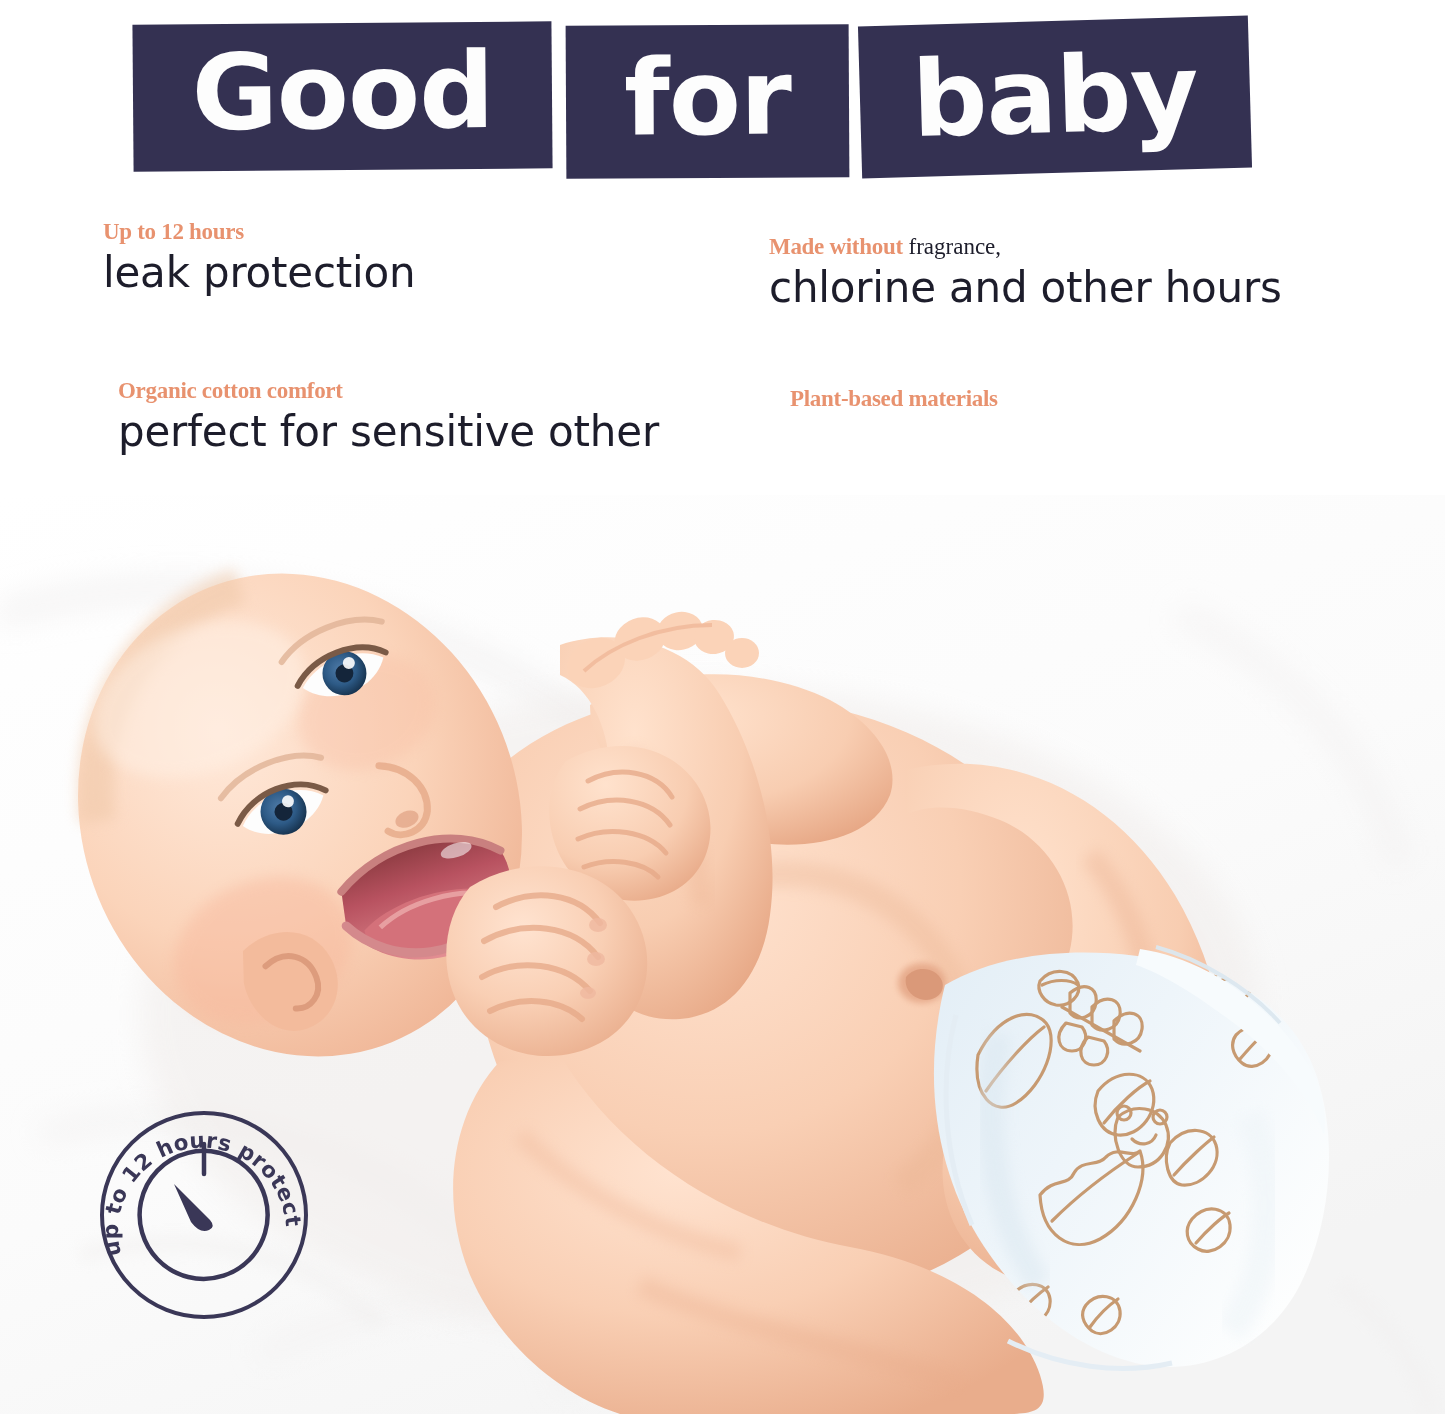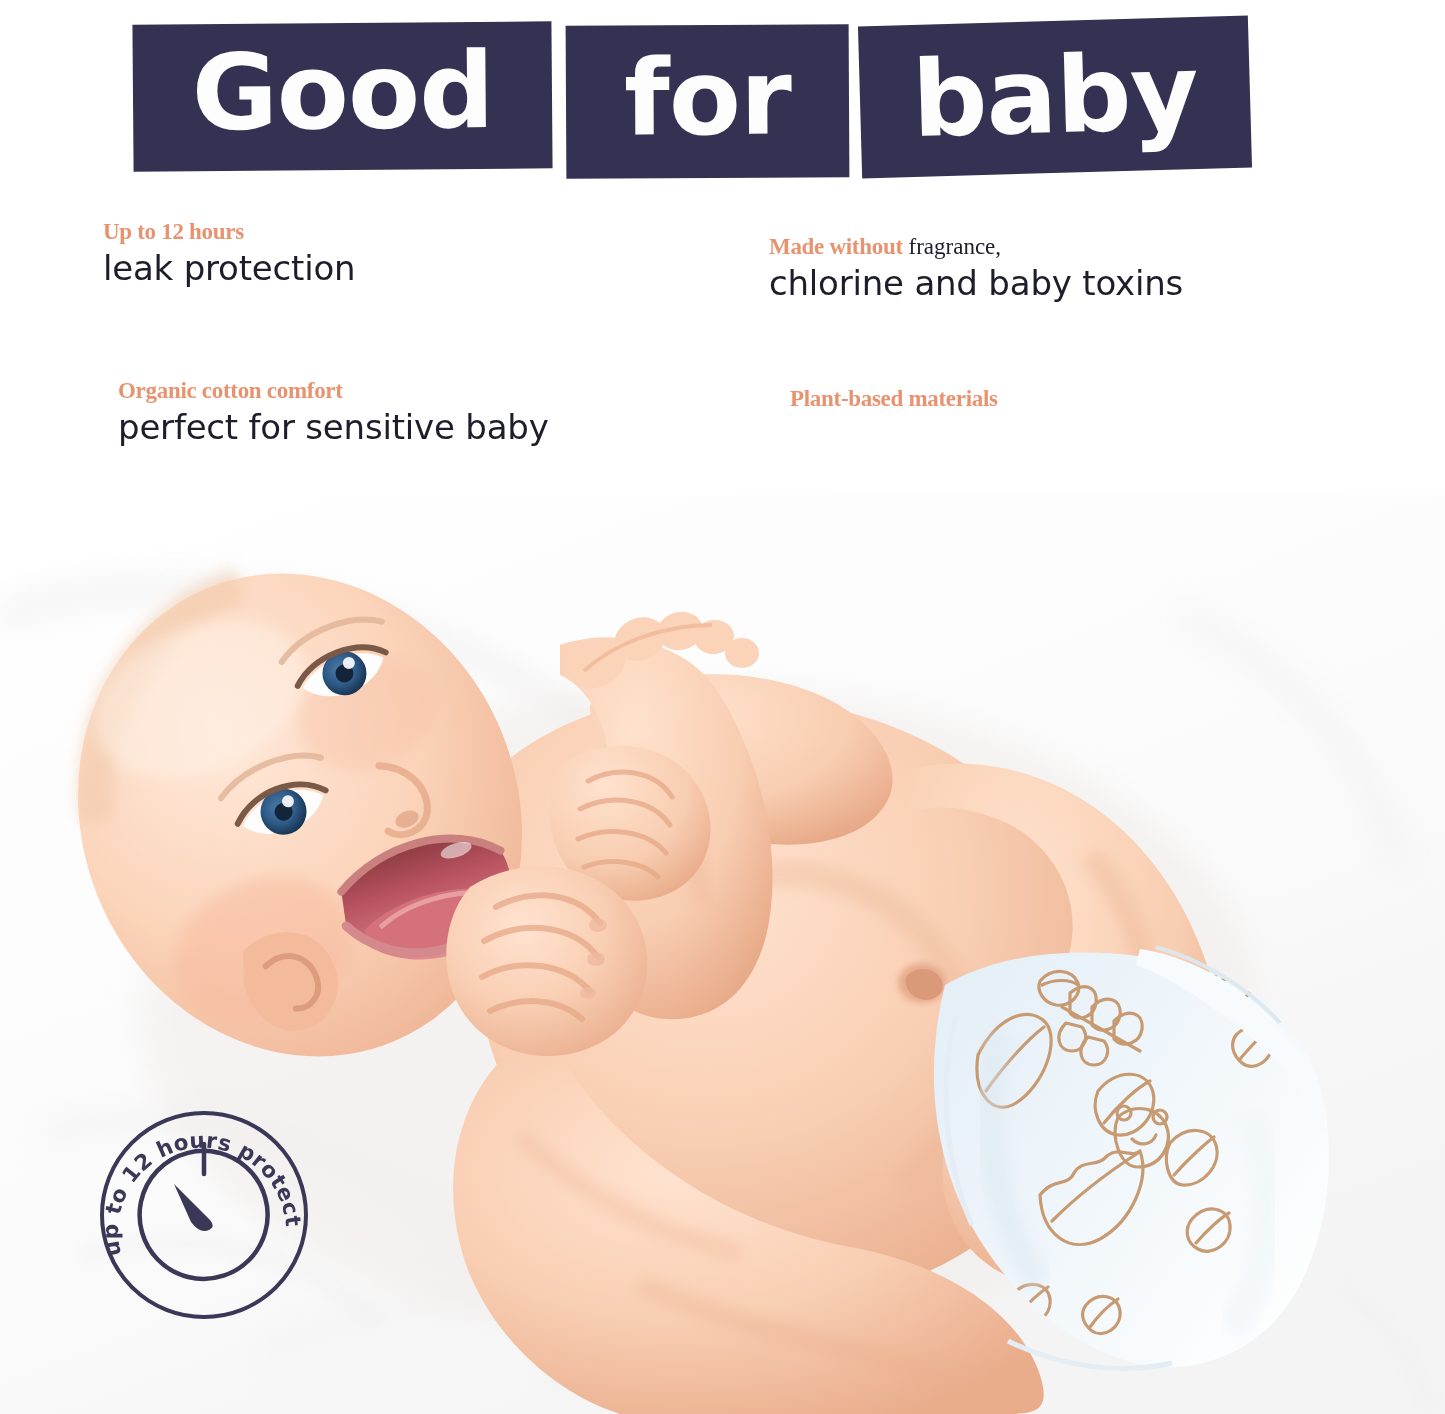--- a/index.html
+++ b/index.html
@@ -80,21 +80,21 @@
     line-height: 1.18;
     letter-spacing: -0.3px;
   }
   .feature-headline .rest {
     font-weight: normal;
     color: #1d1d2b;
     letter-spacing: 0;
   }
   .feature-sub {
     font-family: "DejaVu Sans", sans-serif;
-    font-size: 34px;
+    font-size: 42px;
     font-weight: normal;
     color: #1d1d2b;
     line-height: 1.18;
     letter-spacing: -0.2px;
     margin-top: 3px;
   }
   #feature-0 { left: 103px; top: 13px; }
   #feature-1 { left: 769px; top: 13px; width: 620px; margin-top: 15px; }
   #feature-2 { left: 118px; top: 172px; }
   #feature-3 { left: 769px; top: 180px; width: 620px; margin-left: 21px; }
@@ -135,26 +135,26 @@
 
 <div id="features-grid">
 
   <div class="feature-item" id="feature-0">
     <div class="feature-headline"><span>Up to 12 hours</span><span class="rest"></span></div>
     <div class="feature-sub">leak protection</div>
   </div>
 
   <div class="feature-item" id="feature-1">
     <div class="feature-headline"><span>Made without</span><span class="rest"> fragrance,</span></div>
-    <div class="feature-sub">chlorine and baby toxins</div>
+    <div class="feature-sub">chlorine and other hours</div>
   </div>
 
   <div class="feature-item" id="feature-2">
     <div class="feature-headline"><span>Organic cotton comfort</span><span class="rest"></span></div>
-    <div class="feature-sub">perfect for sensitive baby</div>
+    <div class="feature-sub">perfect for sensitive other</div>
   </div>
 
   <div class="feature-item" id="feature-3">
     <div class="feature-headline"><span>Plant-based materials</span><span class="rest"></span></div>
   </div>
 
 </div>
 
 <div id="product-photo">
   <svg width="1445" height="919" viewBox="0 0 1445 919" xmlns="http://www.w3.org/2000/svg">

